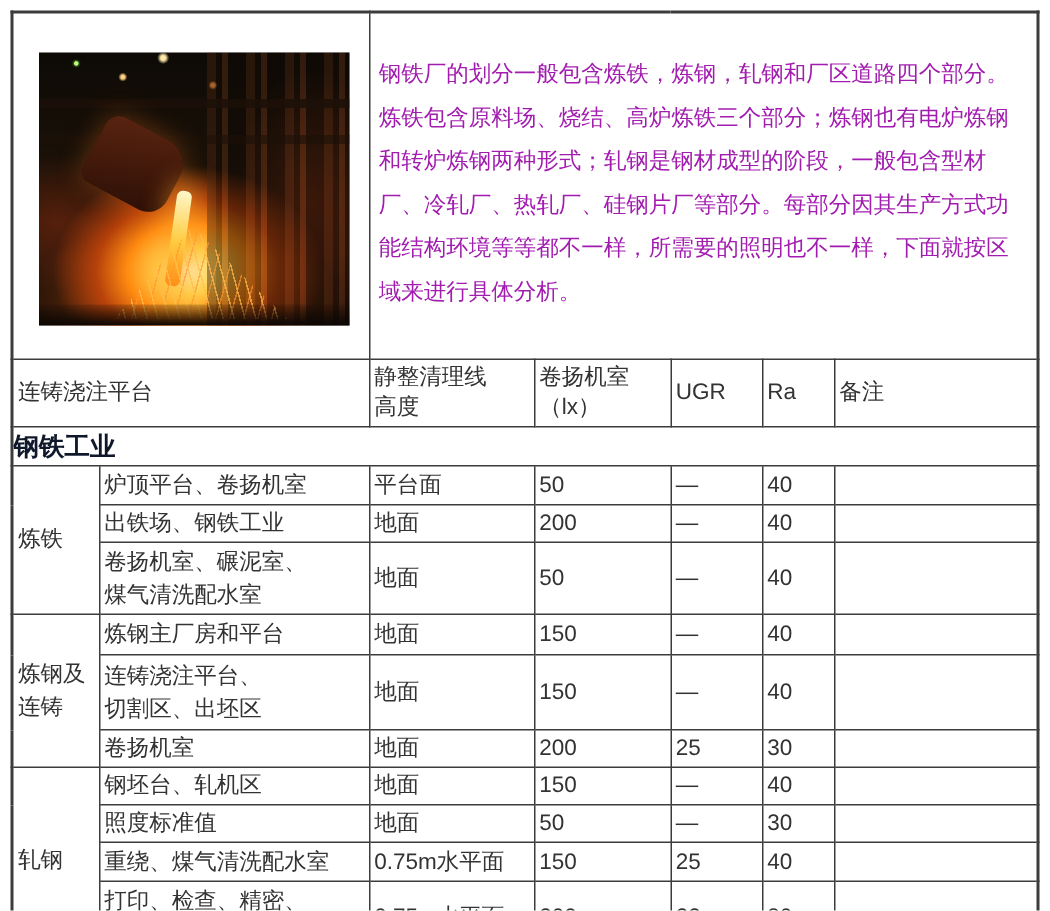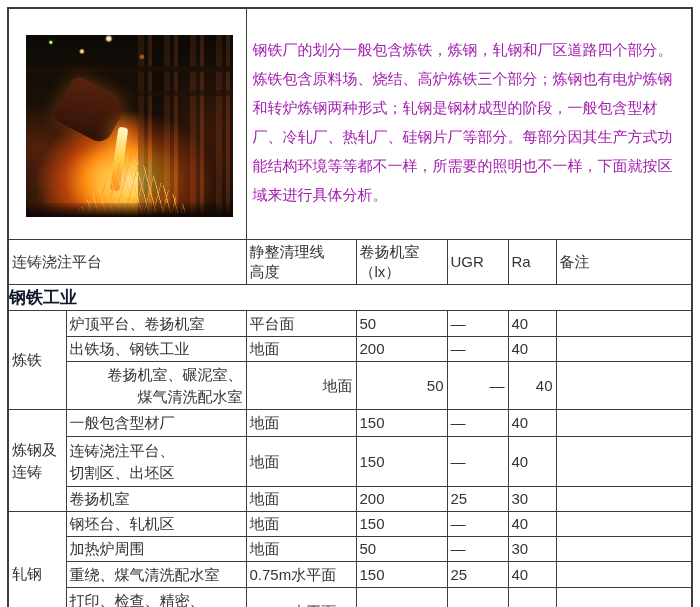--- a/index.html
+++ b/index.html
@@ -19,21 +19,21 @@
     vertical-align:middle;padding:1px 3px;
     white-space:pre-line;overflow:hidden;
   }
   
   tr.r-top{height:191px;}
   tr.r-head{height:45px;}
   tr.r-head td{line-height:20px;}
   tr.r-sec{height:26px;}
   tr.r-sec td{font-size:17px;font-weight:bold;color:#0f172a;padding-left:0;}
   tr.h25{height:25px;} tr.h26{height:26px;} tr.h27{height:27px;}
-  tr.h48{height:48px;text-align:right;} tr.h49{height:49px;} tr.h50{height:50px;}
+  tr.h48{height:48px;} tr.h49{height:49px;} tr.h50{height:50px;}
 
   td.photo-cell{padding:0;vertical-align:top;}
   td.intro-cell{vertical-align:top;padding:4px 6px;}
   .intro-text{font-size:15px;line-height:29px;color:#a21caf;}
 
   
   .photo{
     position:relative;width:207px;height:182px;margin:4px 0 0 17px;
     overflow:hidden;
     background:
@@ -150,21 +150,21 @@
     <td>地面</td>
     <td>50</td>
     <td>—</td>
     <td>40</td>
     <td></td>
   </tr>
 
   <tr class="h27">
     <td rowspan="3">炼钢及
 连铸</td>
-    <td>一般包含型材厂</td>
+    <td>炼钢主厂房和平台</td>
     <td>地面</td>
     <td>150</td>
     <td>—</td>
     <td>40</td>
     <td></td>
   </tr>
   <tr class="h50">
     <td>连铸浇注平台、
 切割区、出坯区</td>
     <td>地面</td>
@@ -185,21 +185,21 @@
   <tr class="h25">
     <td rowspan="4">轧钢</td>
     <td>钢坯台、轧机区</td>
     <td>地面</td>
     <td>150</td>
     <td>—</td>
     <td>40</td>
     <td></td>
   </tr>
   <tr class="h25">
-    <td>加热炉周围</td>
+    <td>照度标准值</td>
     <td>地面</td>
     <td>50</td>
     <td>—</td>
     <td>30</td>
     <td></td>
   </tr>
   <tr class="h26">
     <td>重绕、煤气清洗配水室</td>
     <td>0.75m水平面</td>
     <td>150</td>

